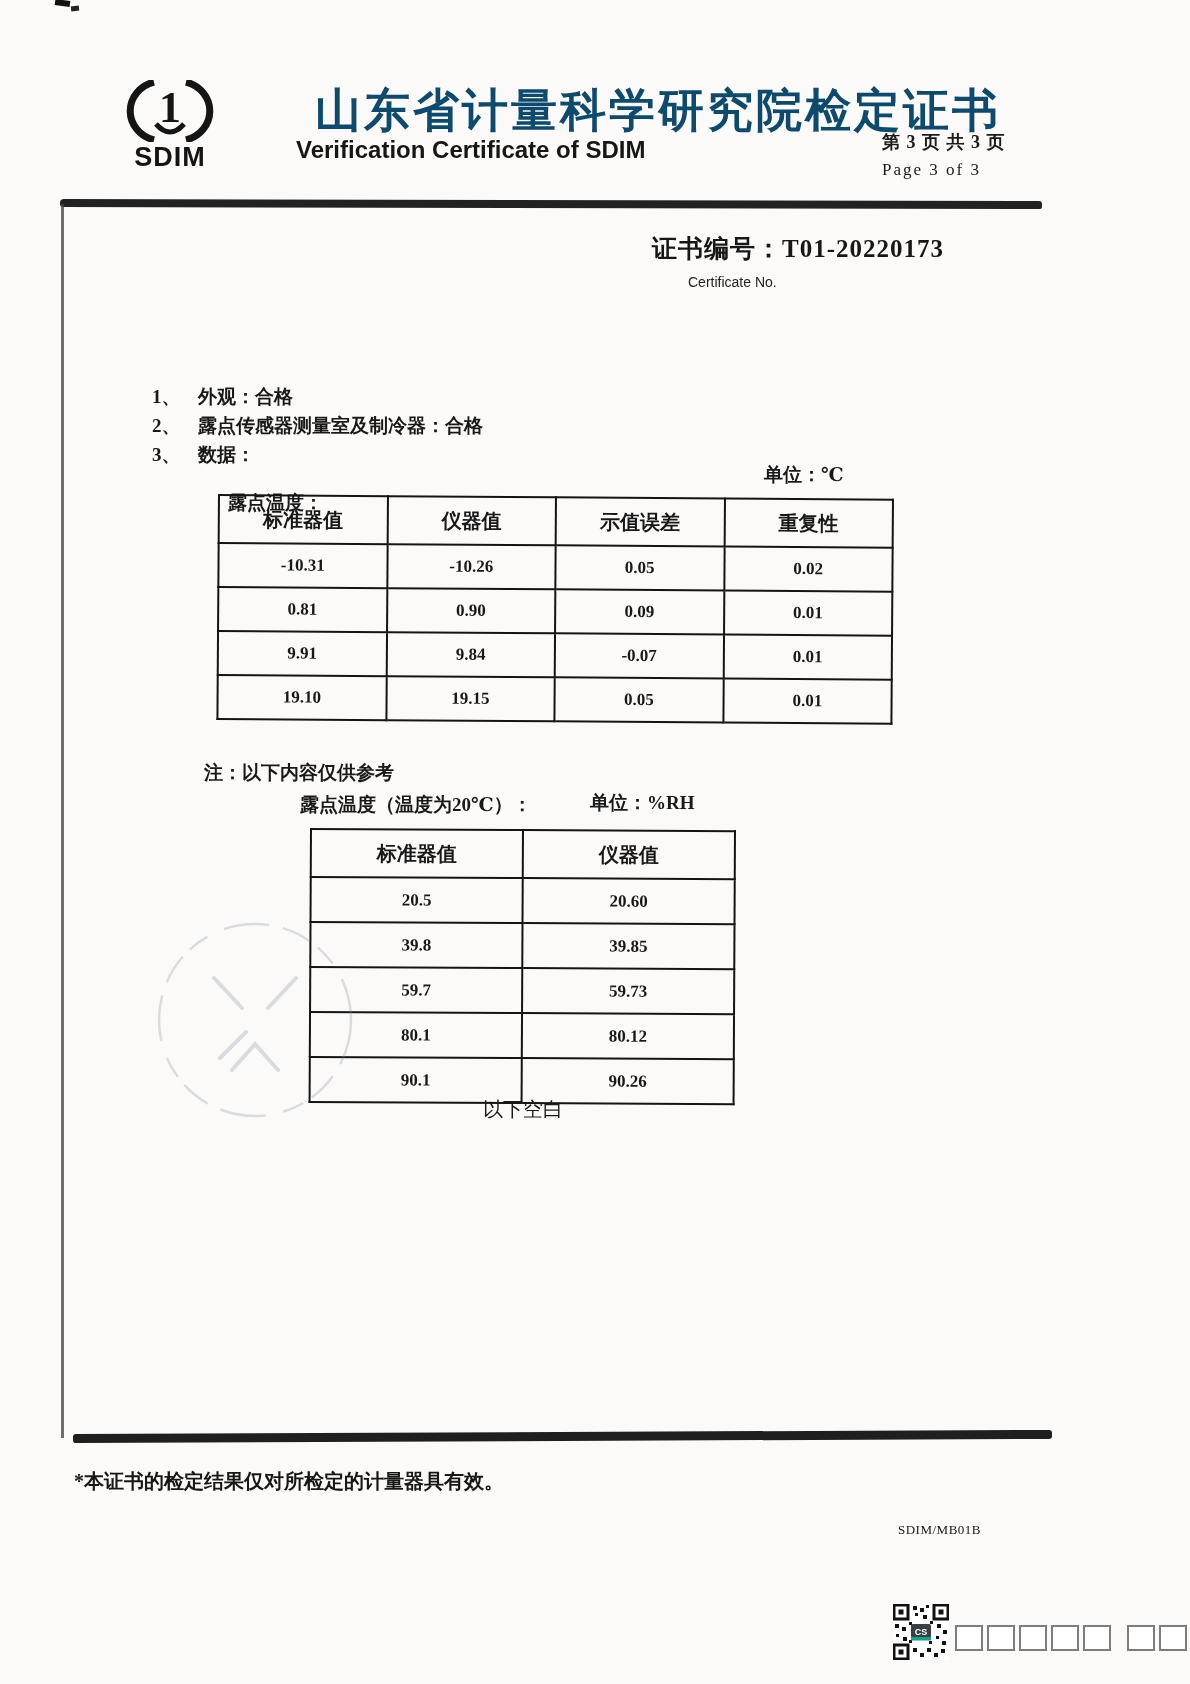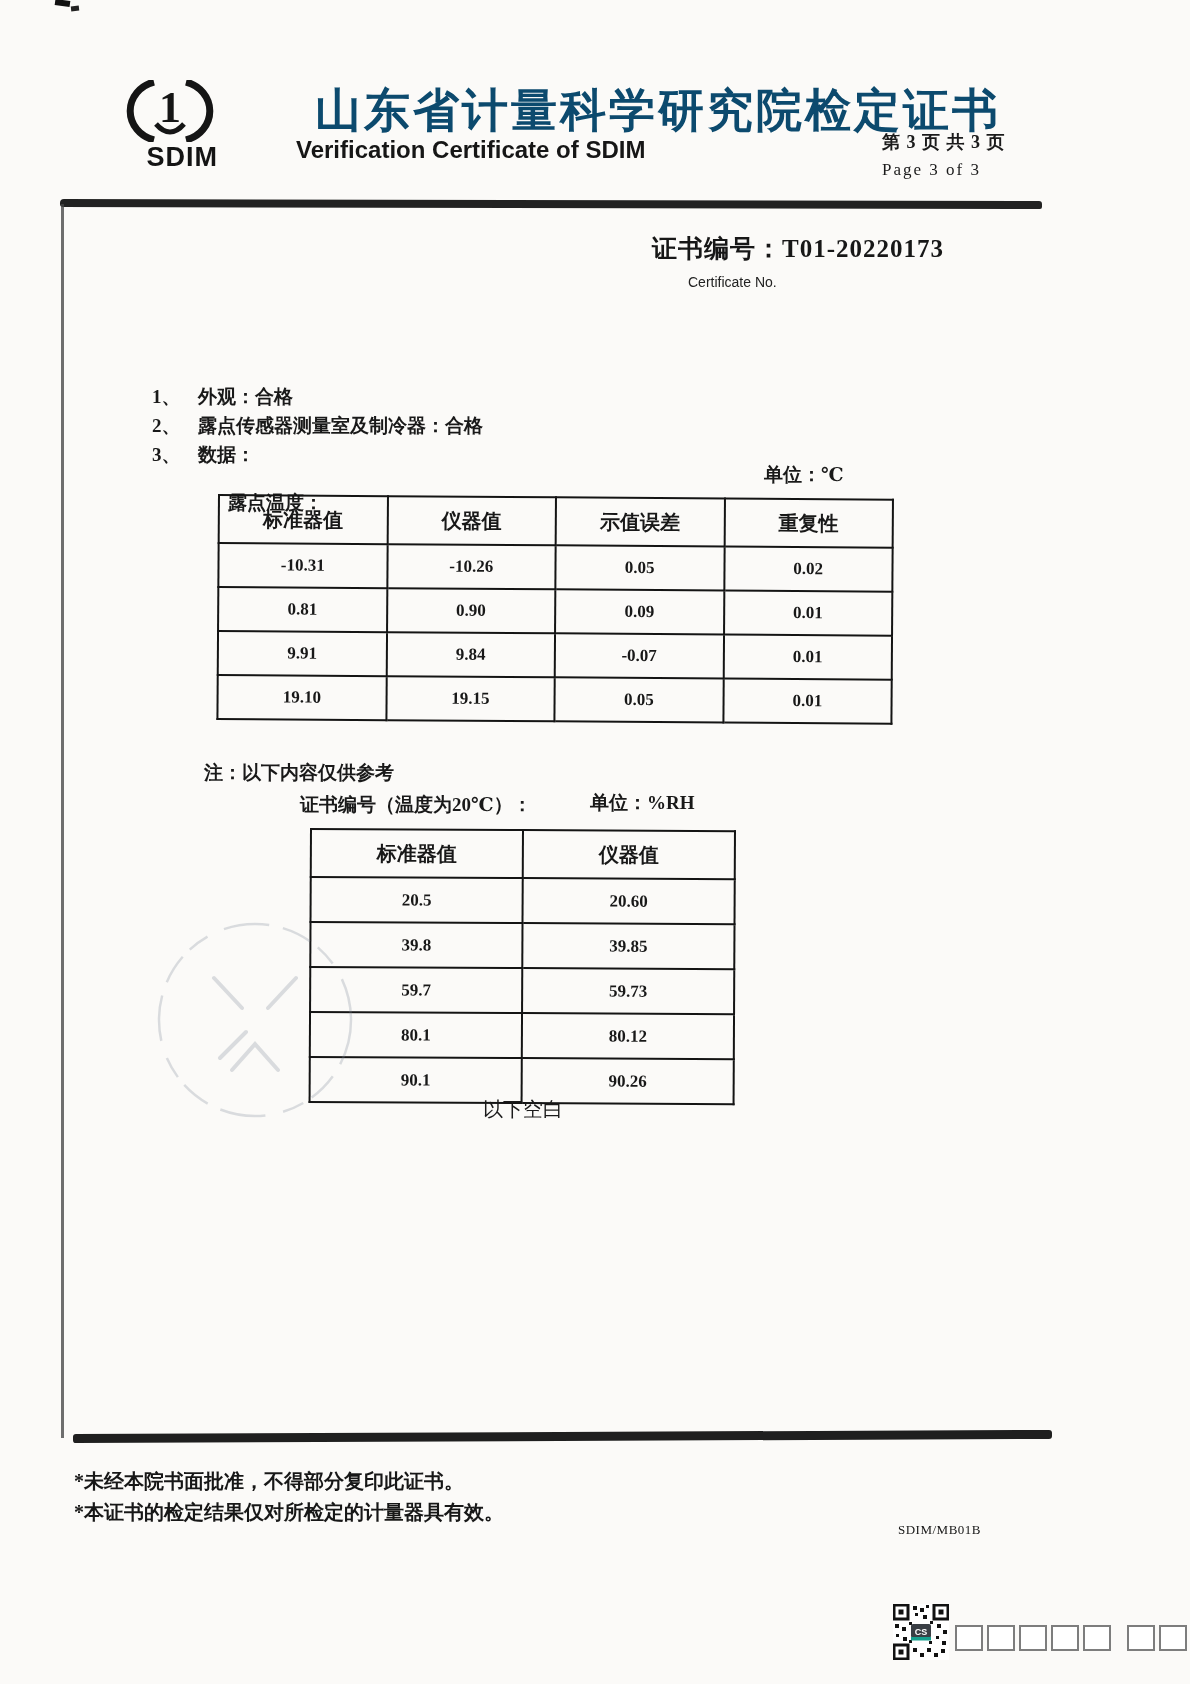--- a/index.html
+++ b/index.html
@@ -15,21 +15,21 @@
     border-radius:4px 3px 2px 3px;transform:rotate(.12deg);}
   .rule-bottom{left:73px;top:1432px;width:979px;height:9px;background:#1f1f1f;
     border-radius:3px;transform:rotate(-.25deg);}
   .vline-left{left:61px;top:204px;width:3px;height:1234px;background:#474747;opacity:.78;}
   .speck1{left:55px;top:0;width:15px;height:6px;background:#111;transform:rotate(8deg);}
   .speck2{left:71px;top:6px;width:8px;height:5px;background:#222;transform:rotate(-6deg);}
 
   
   .logo{left:122px;top:80px;width:96px;text-align:center;}
   .logo-word{font-family:"Liberation Sans","DejaVu Sans",sans-serif;font-weight:700;
-    font-size:27px;letter-spacing:1px;color:#141414;margin-top:-4px;text-align:right;}
+    font-size:27px;letter-spacing:1px;color:#141414;margin-top:-4px;}
   .title-cn{left:268px;top:80px;font-size:46px;font-weight:700;letter-spacing:3px;color:#0c4a6e;margin-left:47px;}
   .title-en{left:296px;top:136px;font-family:"Liberation Sans","DejaVu Sans",sans-serif;
     font-weight:700;font-size:24px;color:#161616;}
   .pageinfo{left:882px;top:128px;line-height:28px;}
   .pageinfo-cn{font-size:18px;font-weight:600;letter-spacing:1px;}
   .pageinfo-en{font-size:17px;letter-spacing:2px;}
 
   
   .certno{left:652px;top:232px;font-size:25px;font-weight:600;letter-spacing:1px;color:#171717;}
   .certno-en{left:688px;top:274px;font-family:"Liberation Sans","DejaVu Sans",sans-serif;
@@ -166,21 +166,21 @@
     <tr>
       <td>19.10</td>
       <td>19.15</td>
       <td>0.05</td>
       <td>0.01</td>
     </tr>
   </tbody>
     </table>
 
   <div class="abs cap note-line">注：以下内容仅供参考</div>
-  <div class="abs cap rh-cap">证书编号（温度为20℃）：</div>
+  <div class="abs cap rh-cap">露点温度（温度为20℃）：</div>
   <div class="abs cap rh-unit">单位：%RH</div>
   <table class="abs tbl-rh">
     <colgroup>
         <col>
         <col>
       </colgroup>
     <tbody>
         <tr>
       <th>标准器值</th>
       <th>仪器值</th>
@@ -209,21 +209,20 @@
     </table>
 
   <div class="abs blank-below">以下空白</div>
 
   <svg class="abs stamp" width="214" height="218" viewBox="0 0 214 218">
     <circle cx="107" cy="108" r="96" fill="none" stroke="#7c8795" stroke-width="2.5" stroke-dasharray="46 14 30 10 22 18"></circle>
     <path d="M66 66 L94 96 M148 66 L120 96 M72 146 L98 120 M84 158 L107 132 L130 158" stroke="#7c8795" stroke-width="4" fill="none" stroke-linecap="round"></path>
   </svg>
 
   <div class="abs foot-notes">
-    <div>*未经本院书面批准，不得部分复印此证书。</div>
     <div>*本证书的检定结果仅对所检定的计量器具有效。</div>
   </div>
   <div class="abs form-code">SDIM/MB01B</div>
 
   <svg class="abs qr" width="56" height="56" viewBox="0 0 56 56">
     <rect x="0" y="0" width="56" height="56" fill="#ffffff"></rect>
     <rect x="1" y="1" width="14" height="14" fill="none" stroke="#111" stroke-width="3"></rect>
     <rect x="5.5" y="5.5" width="5" height="5" fill="#111"></rect>
     <rect x="41" y="1" width="14" height="14" fill="none" stroke="#111" stroke-width="3"></rect>
     <rect x="45.5" y="5.5" width="5" height="5" fill="#111"></rect>

